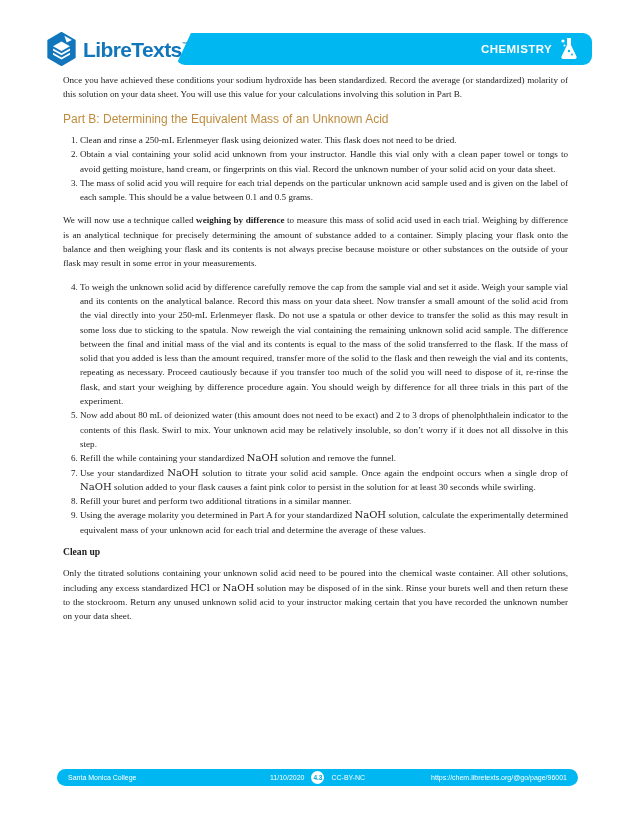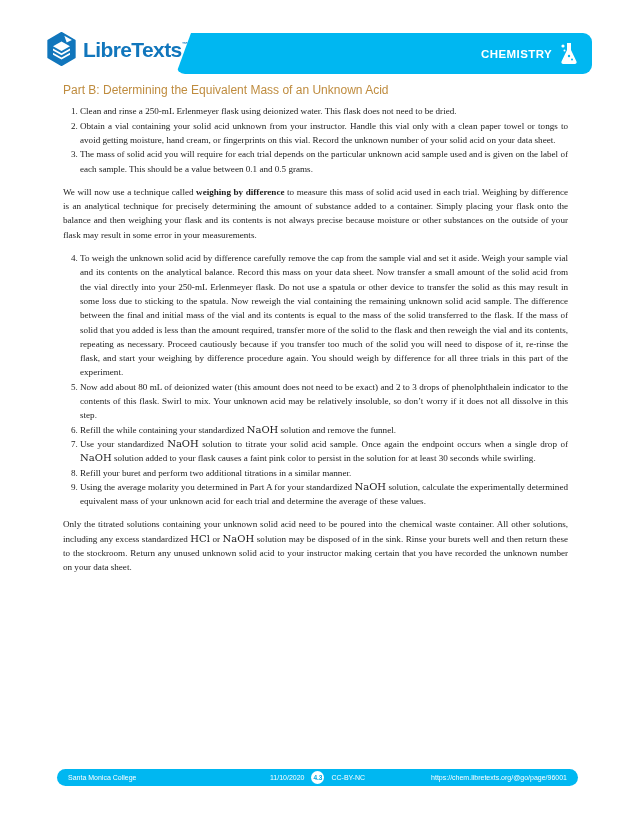--- a/index.html
+++ b/index.html
@@ -10,21 +10,21 @@
   
   .header{position:absolute;top:31px;left:44px;right:38px;height:38px;}
   .logo{position:absolute;left:0;top:1px;display:flex;align-items:center;gap:4px;}
   .logo-mark{width:35px;height:34px;flex:0 0 auto;}
   .logo-text{
     font-family:"Liberation Sans",sans-serif;font-weight:700;font-size:21px;
     color:#1176bc;letter-spacing:-0.6px;line-height:1;
   }
   .logo-tm{font-family:"Liberation Sans",sans-serif;font-size:6px;color:#1176bc;vertical-align:top;position:relative;top:2px;}
   .banner{
-    position:absolute;left:132px;right:0;top:2px;height:41px;
+    position:absolute;left:132px;right:0;top:2px;height:32px;
     background:#00b7f1;border-radius:9px;
     clip-path:polygon(15px 0,100% 0,100% 100%,0 100%);
     display:flex;align-items:center;justify-content:flex-end;
     gap:7px;padding-right:13px;box-sizing:border-box;
   }
   .banner-label{
     font-family:"Liberation Sans",sans-serif;font-weight:700;font-size:11.5px;
     color:#ffffff;letter-spacing:0.4px;
   }
   .flask{width:20px;height:24px;}
@@ -79,20 +79,21 @@
       <circle cx="4" cy="4" r="1.6" fill="#ffffff"></circle>
       <circle cx="5.5" cy="8.5" r="1" fill="#ffffff"></circle>
       <circle cx="10" cy="14" r="1.2" fill="#00b7f1"></circle>
       <circle cx="13" cy="17.5" r="1" fill="#00b7f1"></circle>
     </svg>
   </div>
 </div>
 
 <div class="content">
 
+  <p>Once you have achieved these conditions your sodium hydroxide has been standardized. Record the average (or standardized) molarity of this solution on your data sheet. You will use this value for your calculations involving this solution in Part B.</p>
 
   <h3 class="partb">Part B: Determining the Equivalent Mass of an Unknown Acid</h3>
 
 
   <ol class="steps" start="1">
       <li>Clean and rinse a 250-mL Erlenmeyer flask using deionized water. This flask does not need to be dried.</li>
       <li>Obtain a vial containing your solid acid unknown from your instructor. Handle this vial only with a clean paper towel or tongs to avoid getting moisture, hand cream, or fingerprints on this vial. Record the unknown number of your solid acid on your data sheet.</li>
       <li>The mass of solid acid you will require for each trial depends on the particular unknown acid sample used and is given on the label of each sample. This should be a value between 0.1 and 0.5 grams.</li>
     </ol>
 
@@ -100,20 +101,21 @@
 
   <ol class="steps" start="4">
       <li>To weigh the unknown solid acid by difference carefully remove the cap from the sample vial and set it aside. Weigh your sample vial and its contents on the analytical balance. Record this mass on your data sheet. Now transfer a small amount of the solid acid from the vial directly into your 250-mL Erlenmeyer flask. Do not use a spatula or other device to transfer the solid as this may result in some loss due to sticking to the spatula. Now reweigh the vial containing the remaining unknown solid acid sample. The difference between the final and initial mass of the vial and its contents is equal to the mass of the solid transferred to the flask. If the mass of solid that you added is less than the amount required, transfer more of the solid to the flask and then reweigh the vial and its contents, repeating as necessary. Proceed cautiously because if you transfer too much of the solid you will need to dispose of it, re-rinse the flask, and start your weighing by difference procedure again. You should weigh by difference for all three trials in this part of the experiment.</li>
       <li>Now add about 80 mL of deionized water (this amount does not need to be exact) and 2 to 3 drops of phenolphthalein indicator to the contents of this flask. Swirl to mix. Your unknown acid may be relatively insoluble, so don’t worry if it does not all dissolve in this step.</li>
       <li><span>Refill the while containing your standardized </span><span class="chem">NaOH</span><span> solution and remove the funnel.</span></li>
       <li><span>Use your standardized </span><span class="chem">NaOH</span><span> solution to titrate your solid acid sample. Once again the endpoint occurs when a single drop of </span><span class="chem">NaOH</span><span> solution added to your flask causes a faint pink color to persist in the solution for at least 30 seconds while swirling.</span></li>
       <li>Refill your buret and perform two additional titrations in a similar manner.</li>
       <li><span>Using the average molarity you determined in Part A for your standardized </span><span class="chem">NaOH</span><span> solution, calculate the experimentally determined equivalent mass of your unknown acid for each trial and determine the average of these values.</span></li>
     </ol>
 
+  <h4 class="cleanup">Clean up</h4>
 
   <p><span>Only the titrated solutions containing your unknown solid acid need to be poured into the chemical waste container. All other solutions, including any excess standardized </span><span class="chem">HCl</span><span> or </span><span class="chem">NaOH</span><span> solution may be disposed of in the sink. Rinse your burets well and then return these to the stockroom. Return any unused unknown solid acid to your instructor making certain that you have recorded the unknown number on your data sheet.</span></p>
 
 </div>
 
 <div class="footer">
   <span class="footer-left">Santa Monica College</span>
   <span class="footer-center">
     <span>11/10/2020</span>
     <span class="badge">4.3</span>

